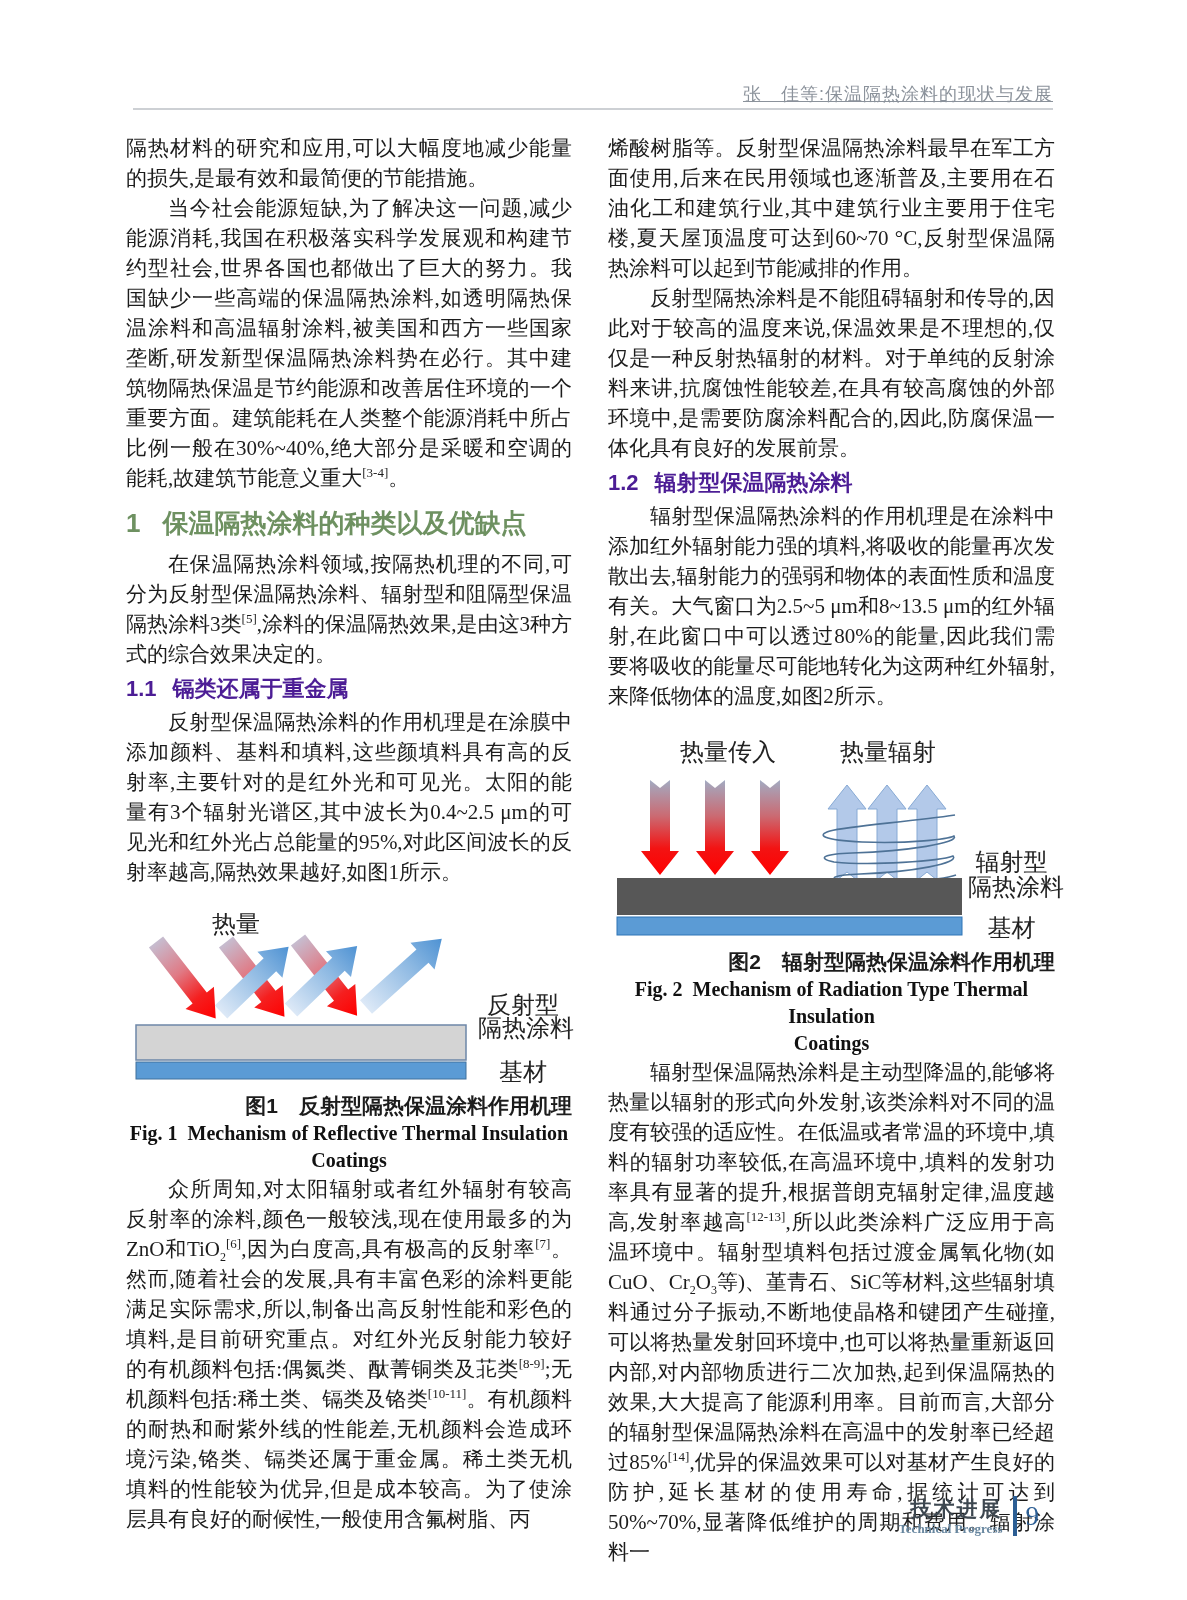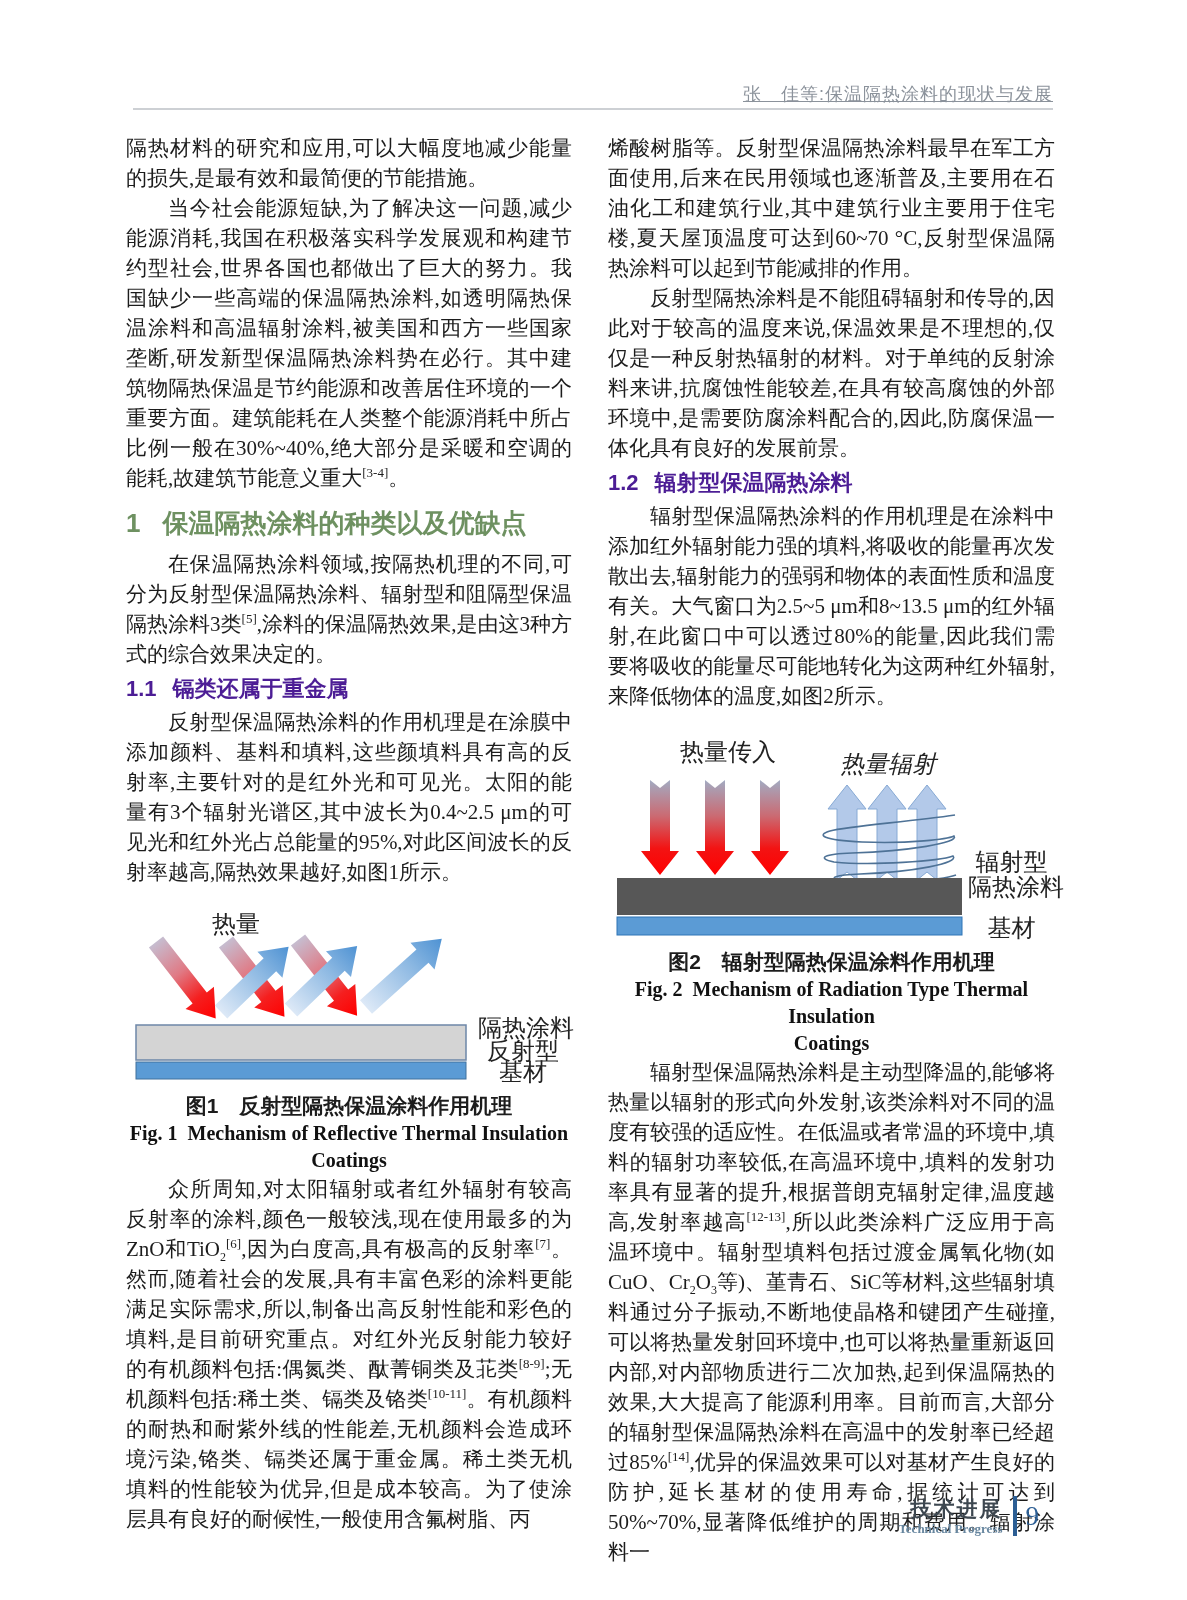--- a/index.html
+++ b/index.html
@@ -21,21 +21,21 @@
   h1.sec .sec-num{margin-right:22px;}
   h2.sub{margin:5px 0 3px 0;font:bold 22px/30px "Liberation Sans","DejaVu Sans",sans-serif;color:#4c1d95;}
   h2.sub .sec-num{margin-right:16px;}
   
   .fig{position:relative;}
   .fig1{width:446px;height:175px;margin:20px 0 10px 0;}
   .fig2{width:447px;height:215px;margin:14px 0 8px 0;}
   .fig svg{position:absolute;left:0;top:0;}
   .fig-label{position:absolute;font-size:24px;color:#222;white-space:nowrap;}
   .fig-label.c{text-align:center;}
-  .cap-cn{text-align:center;font:bold 21px/28px "Liberation Sans","DejaVu Sans",sans-serif;color:#1c1c1c;margin-top:4px;}
+  .cap-cn{text-align:right;font:bold 21px/28px "Liberation Sans","DejaVu Sans",sans-serif;color:#1c1c1c;margin-top:4px;}
   .cap-en{text-align:center;font:bold 20px/27px "Liberation Serif","DejaVu Serif",serif;color:#111;}
   .after-fig{margin-top:0;}
   
   .footer{position:absolute;top:1496px;right:148px;display:flex;align-items:center;}
   .f-txt{text-align:right;}
   .f-zh{font:bold 21px/24px "Liberation Sans","DejaVu Sans",sans-serif;color:#3d4750;letter-spacing:2px;}
   .f-en{font:bold 13px/15px "Liberation Serif","DejaVu Serif",serif;color:#67869f;}
   .f-bar{width:4px;height:40px;background:#2c5e94;margin:0 9px 0 10px;}
   .f-num{font:27px/40px "Liberation Serif","DejaVu Serif",serif;color:#2c5e94;}
 </style>
@@ -93,21 +93,21 @@
           </g>
         <g transform="translate(240,100) rotate(-42)">
           <path d="M0 -9 L76 -9 L76 -18 L102 0 L76 18 L76 9 L0 9 Z" fill="url(#blueGrad)"></path>
           </g>
 
         <rect x="10" y="118" width="330" height="35" fill="#d4d4d4" stroke="#6d87a8" stroke-width="1.5"></rect>
 
         <rect x="10" y="155" width="330" height="17" fill="#5b9bd5" stroke="#41719c" stroke-width="1"></rect>
       </svg>
       <div class="fig-label" style="left:86px;top:2px;">热量</div>
-      <div class="fig-label c" style="left:352px;top:83px;width:90px;margin-top:46px;">反射型</div>
+      <div class="fig-label c" style="left:352px;top:83px;width:90px;">反射型</div>
       <div class="fig-label c" style="left:352px;top:106px;width:90px;">隔热涂料</div>
       <div class="fig-label c" style="left:352px;top:150px;width:90px;">基材</div>
     </div>
     <div class="cap-cn">图1　反射型隔热保温涂料作用机理</div>
     <div class="cap-en">Fig. 1&nbsp;&nbsp;Mechanism of Reflective Thermal Insulation</div>
     <div class="cap-en">Coatings</div>
 
     <p class="indent after-fig">众所周知,对太阳辐射或者红外辐射有较高反射率的涂料,颜色一般较浅,现在使用最多的为ZnO和TiO<sub>2</sub><sup>[6]</sup>,因为白度高,具有极高的反射率<sup>[7]</sup>。然而,随着社会的发展,具有丰富色彩的涂料更能满足实际需求,所以,制备出高反射性能和彩色的填料,是目前研究重点。对红外光反射能力较好的有机颜料包括:偶氮类、酞菁铜类及苝类<sup>[8-9]</sup>;无机颜料包括:稀土类、镉类及铬类<sup>[10-11]</sup>。有机颜料的耐热和耐紫外线的性能差,无机颜料会造成环境污染,铬类、镉类还属于重金属。稀土类无机填料的性能较为优异,但是成本较高。为了使涂层具有良好的耐候性,一般使用含氟树脂、丙</p>
   </div>
 
@@ -150,21 +150,21 @@
           <path d="M0 0 L19 24 L10 24 L10 95 L0 87 L-10 95 L-10 24 L-19 24 Z" fill="#b3c9e9" stroke="#86a9d4" stroke-width="1"></path>
           </g>
 
         <path d="M347 90 C300 97 240 101 222 106 C208 110 214 115 254 117 C302 119 340 114 346 111 C352 118 300 126 244 128 C216 129 208 133 226 137 C264 141 332 136 345 131 C352 138 306 147 252 149 C228 150 218 153 234 156 C272 161 334 155 348 150" fill="none" stroke="#4e7296" stroke-width="1.6"></path>
 
         <rect x="9" y="153" width="345" height="37" fill="#575757"></rect>
 
         <rect x="9" y="192" width="345" height="18" fill="#5b9bd5" stroke="#2e75b6" stroke-width="1"></rect>
       </svg>
       <div class="fig-label" style="left:72px;top:12px;">热量传入</div>
-      <div class="fig-label" style="left:232px;top:24px;font-style:italic;">热量辐射</div>
+      <div class="fig-label" style="left:232px;top:12px;">热量辐射</div>
       <div class="fig-label c" style="left:360px;top:122px;width:87px;">辐射型</div>
       <div class="fig-label c" style="left:360px;top:147px;width:87px;">隔热涂料</div>
       <div class="fig-label c" style="left:360px;top:188px;width:87px;">基材</div>
     </div>
     <div class="cap-cn">图2　辐射型隔热保温涂料作用机理</div>
     <div class="cap-en">Fig. 2&nbsp;&nbsp;Mechanism of Radiation Type Thermal Insulation</div>
     <div class="cap-en">Coatings</div>
 
     <p class="indent after-fig">辐射型保温隔热涂料是主动型降温的,能够将热量以辐射的形式向外发射,该类涂料对不同的温度有较强的适应性。在低温或者常温的环境中,填料的辐射功率较低,在高温环境中,填料的发射功率具有显著的提升,根据普朗克辐射定律,温度越高,发射率越高<sup>[12-13]</sup>,所以此类涂料广泛应用于高温环境中。辐射型填料包括过渡金属氧化物(如CuO、Cr<sub>2</sub>O<sub>3</sub>等)、堇青石、SiC等材料,这些辐射填料通过分子振动,不断地使晶格和键团产生碰撞,可以将热量发射回环境中,也可以将热量重新返回内部,对内部物质进行二次加热,起到保温隔热的效果,大大提高了能源利用率。目前而言,大部分的辐射型保温隔热涂料在高温中的发射率已经超过85%<sup>[14]</sup>,优异的保温效果可以对基材产生良好的防护,延长基材的使用寿命,据统计可达到50%~70%,显著降低维护的周期和费用。辐射涂料一</p>
   </div>

